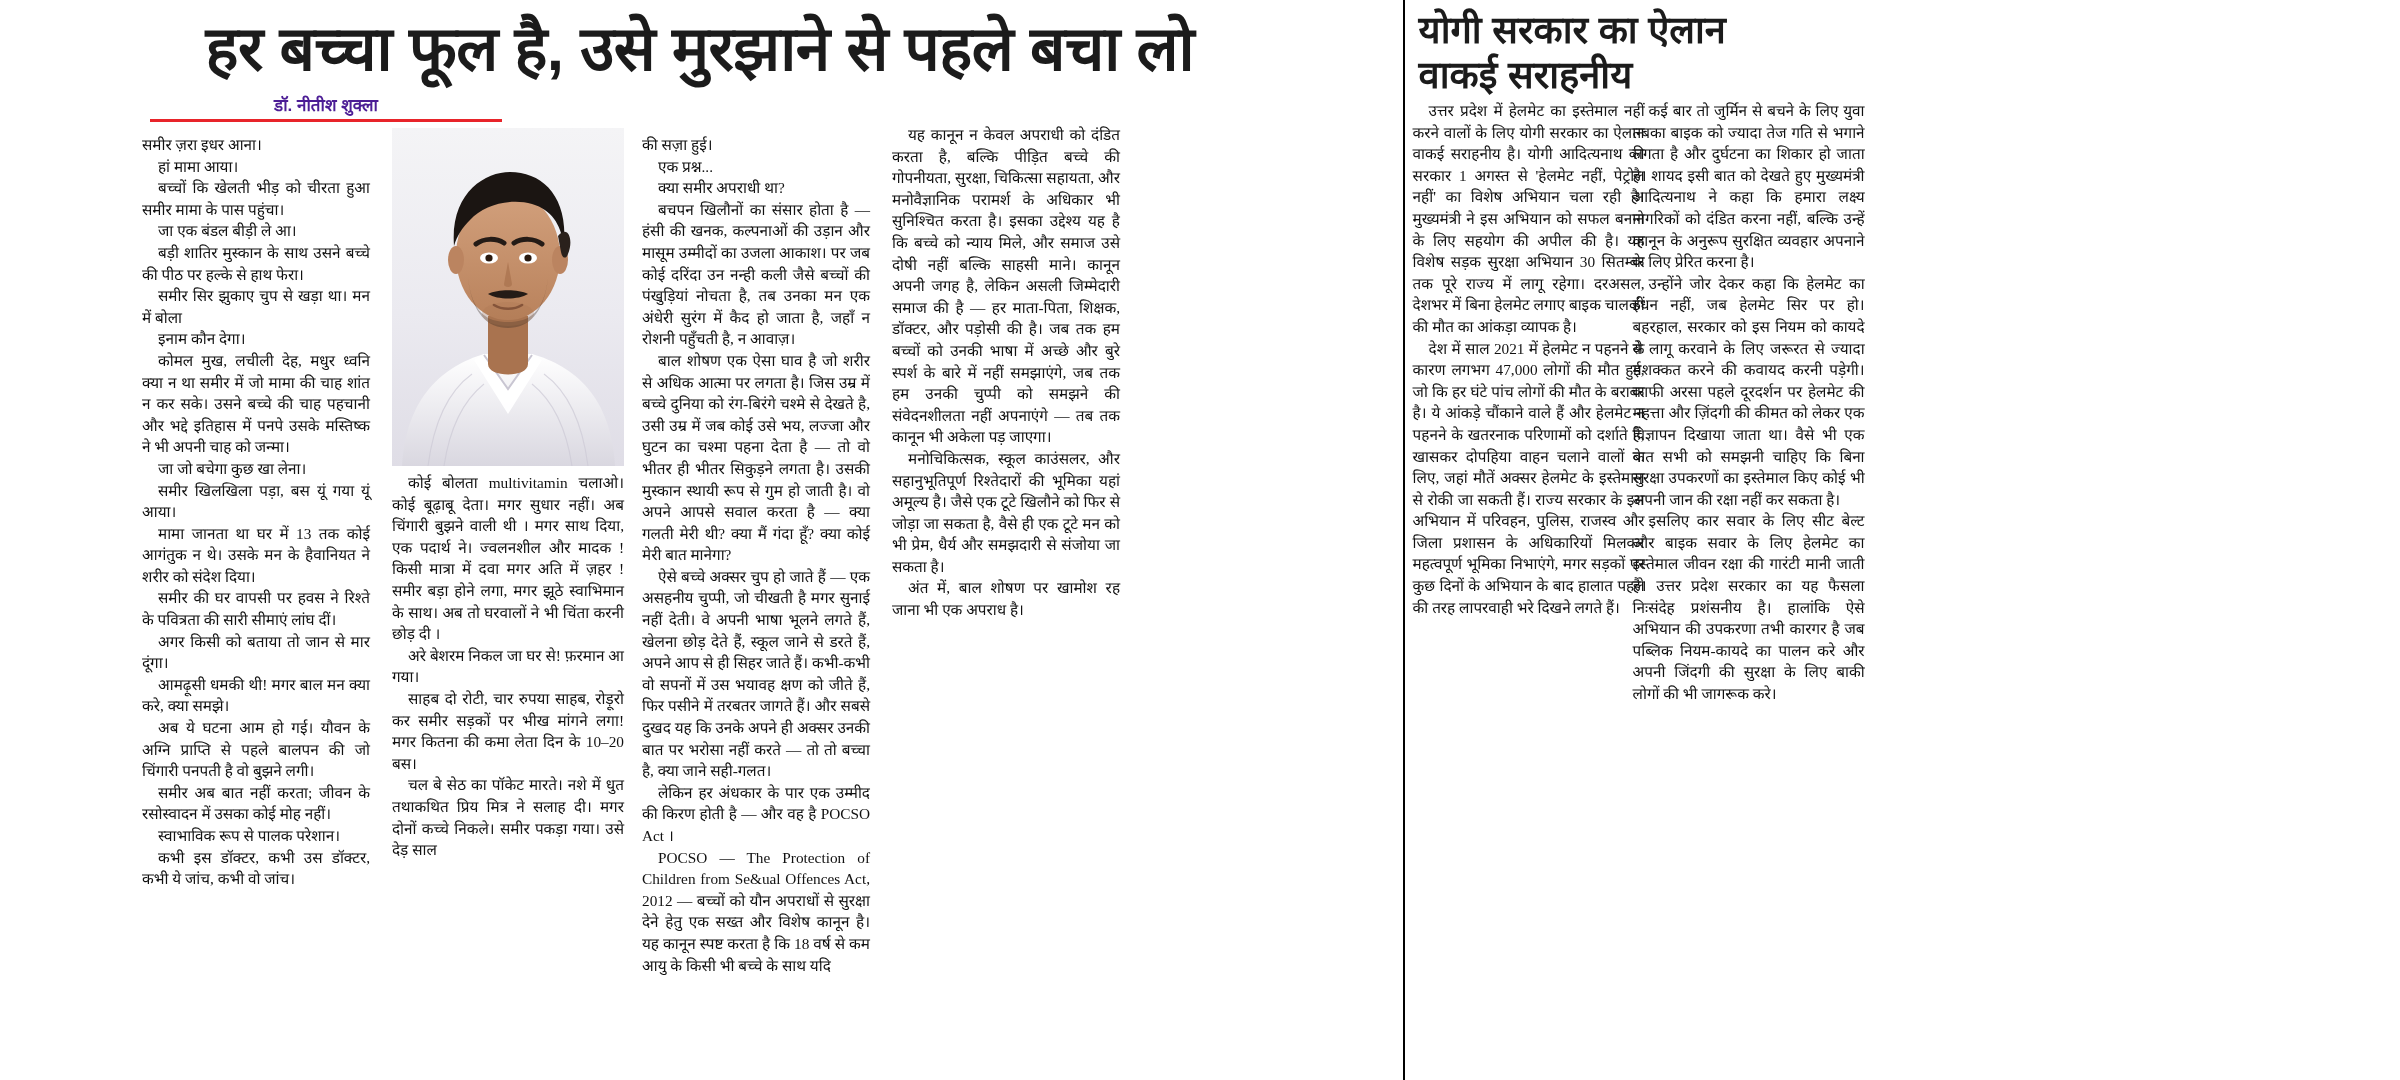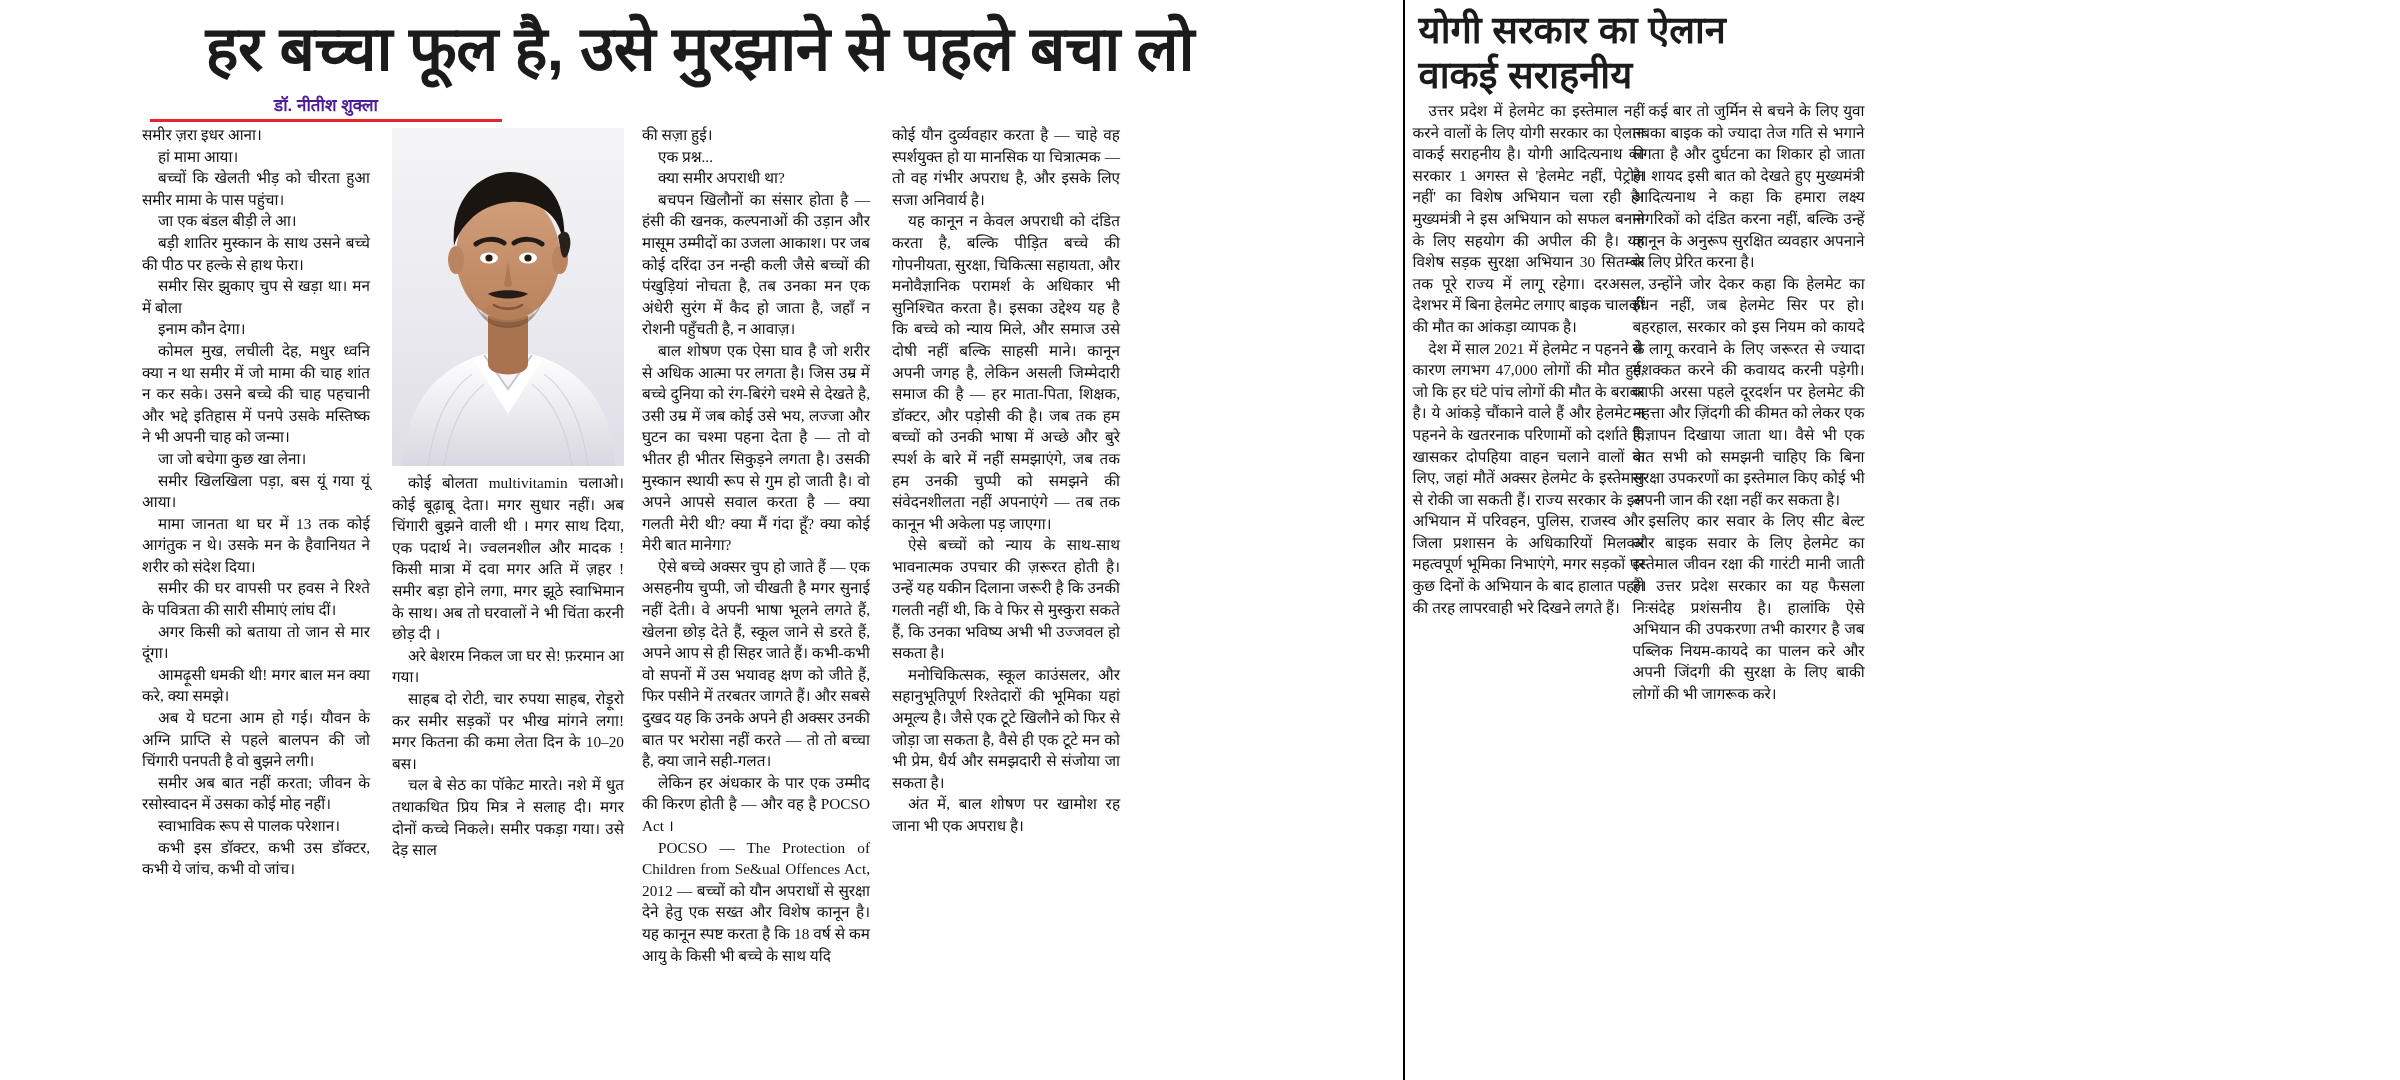--- a/index.html
+++ b/index.html
@@ -87,21 +87,21 @@
     top:0;
     width:228px;
     font-size:15.3px;
     line-height:21.6px;
     text-align:justify;
     text-justify:inter-word;
     color:#111;
     font-family:"Liberation Serif", serif;
   }
   .col p{margin:0;text-indent:16px;}
-  .col p.noind{text-indent:0;}
+  .col p.noind{text-indent:0;margin-top:10px;}
   .c1{left:0px;}
   .c2{left:250px;}
   .c3{left:500px;}
   .c4{left:750px;}
   
   .c2{top:348px;width:232px;}
   
   .photo{
     position:absolute;
     left:392px;
@@ -243,23 +243,21 @@
         <p>एक प्रश्न...</p>
         <p>क्या समीर अपराधी था?</p>
         <p>बचपन खिलौनों का संसार होता है — हंसी की खनक, कल्पनाओं की उड़ान और मासूम उम्मीदों का उजला आकाश। पर जब कोई दरिंदा उन नन्ही कली जैसे बच्चों की पंखुड़ियां नोचता है, तब उनका मन एक अंधेरी सुरंग में कैद हो जाता है, जहाँ न रोशनी पहुँचती है, न आवाज़।</p>
         <p>बाल शोषण एक ऐसा घाव है जो शरीर से अधिक आत्मा पर लगता है। जिस उम्र में बच्चे दुनिया को रंग-बिरंगे चश्मे से देखते है, उसी उम्र में जब कोई उसे भय, लज्जा और घुटन का चश्मा पहना देता है — तो वो भीतर ही भीतर सिकुड़ने लगता है। उसकी मुस्कान स्थायी रूप से गुम हो जाती है। वो अपने आपसे सवाल करता है — क्या गलती मेरी थी? क्या मैं गंदा हूँ? क्या कोई मेरी बात मानेगा?</p>
         <p>ऐसे बच्चे अक्सर चुप हो जाते हैं — एक असहनीय चुप्पी, जो चीखती है मगर सुनाई नहीं देती। वे अपनी भाषा भूलने लगते हैं, खेलना छोड़ देते हैं, स्कूल जाने से डरते हैं, अपने आप से ही सिहर जाते हैं। कभी-कभी वो सपनों में उस भयावह क्षण को जीते हैं, फिर पसीने में तरबतर जागते हैं। और सबसे दुखद यह कि उनके अपने ही अक्सर उनकी बात पर भरोसा नहीं करते — तो तो बच्चा है, क्या जाने सही-गलत।</p>
         <p>लेकिन हर अंधकार के पार एक उम्मीद की किरण होती है — और वह है POCSO Act ।</p>
         <p class="english">POCSO — The Protection of Children from Se&amp;ual Offences Act, 2012 — बच्चों को यौन अपराधों से सुरक्षा देने हेतु एक सख्त और विशेष कानून है। यह कानून स्पष्ट करता है कि 18 वर्ष से कम आयु के किसी भी बच्चे के साथ यदि</p>
       </div>
 
       <div class="col c4">
-        <p class="noind">कोई यौन दुर्व्यवहार करता है — चाहे वह स्पर्शयुक्त हो या मानसिक या चित्रात्मक — तो वह गंभीर अपराध है, और इसके लिए सजा अनिवार्य है।</p>
         <p>यह कानून न केवल अपराधी को दंडित करता है, बल्कि पीड़ित बच्चे की गोपनीयता, सुरक्षा, चिकित्सा सहायता, और मनोवैज्ञानिक परामर्श के अधिकार भी सुनिश्चित करता है। इसका उद्देश्य यह है कि बच्चे को न्याय मिले, और समाज उसे दोषी नहीं बल्कि साहसी माने। कानून अपनी जगह है, लेकिन असली जिम्मेदारी समाज की है — हर माता-पिता, शिक्षक, डॉक्टर, और पड़ोसी की है। जब तक हम बच्चों को उनकी भाषा में अच्छे और बुरे स्पर्श के बारे में नहीं समझाएंगे, जब तक हम उनकी चुप्पी को समझने की संवेदनशीलता नहीं अपनाएंगे — तब तक कानून भी अकेला पड़ जाएगा।</p>
-        <p>ऐसे बच्चों को न्याय के साथ-साथ भावनात्मक उपचार की ज़रूरत होती है। उन्हें यह यकीन दिलाना जरूरी है कि उनकी गलती नहीं थी, कि वे फिर से मुस्कुरा सकते हैं, कि उनका भविष्य अभी भी उज्जवल हो सकता है।</p>
         <p>मनोचिकित्सक, स्कूल काउंसलर, और सहानुभूतिपूर्ण रिश्तेदारों की भूमिका यहां अमूल्य है। जैसे एक टूटे खिलौने को फिर से जोड़ा जा सकता है, वैसे ही एक टूटे मन को भी प्रेम, धैर्य और समझदारी से संजोया जा सकता है।</p>
         <p>अंत में, बाल शोषण पर खामोश रह जाना भी एक अपराध है।</p>
       </div>
 
     </div>
   </div>
 
   <div class="right-article">
     <div class="right-headline">
       <span class="ln">योगी सरकार का ऐलान</span>

